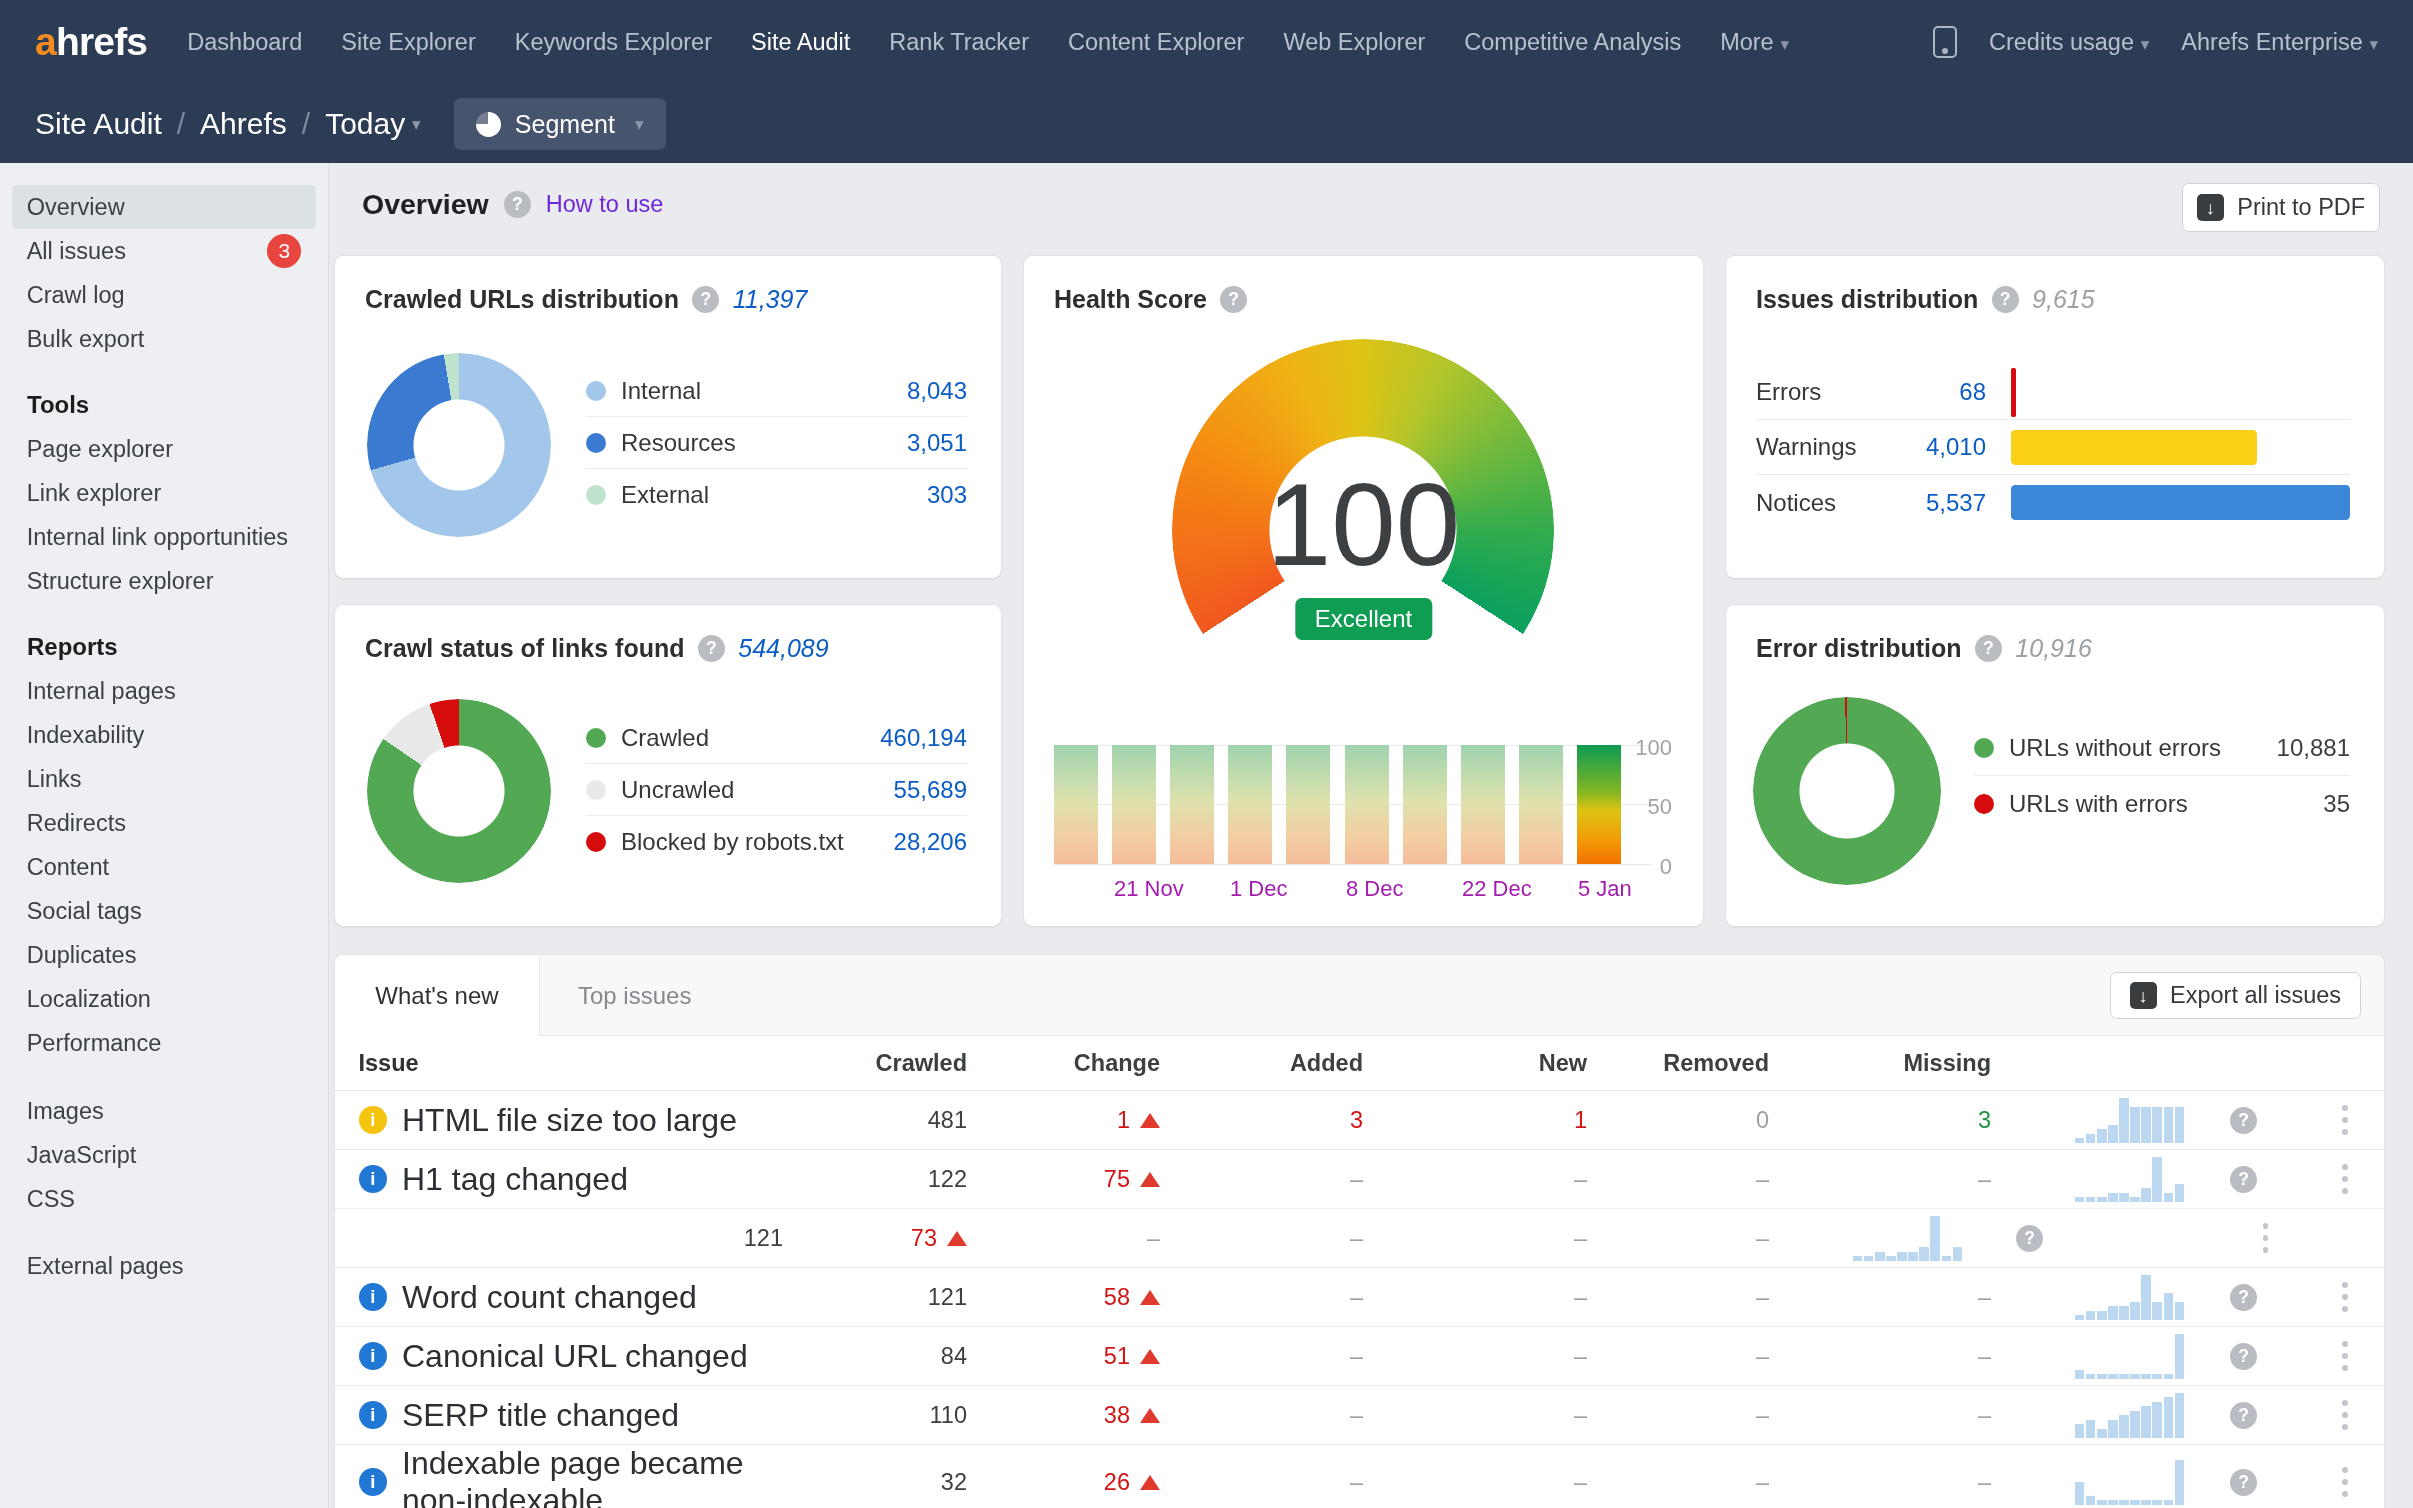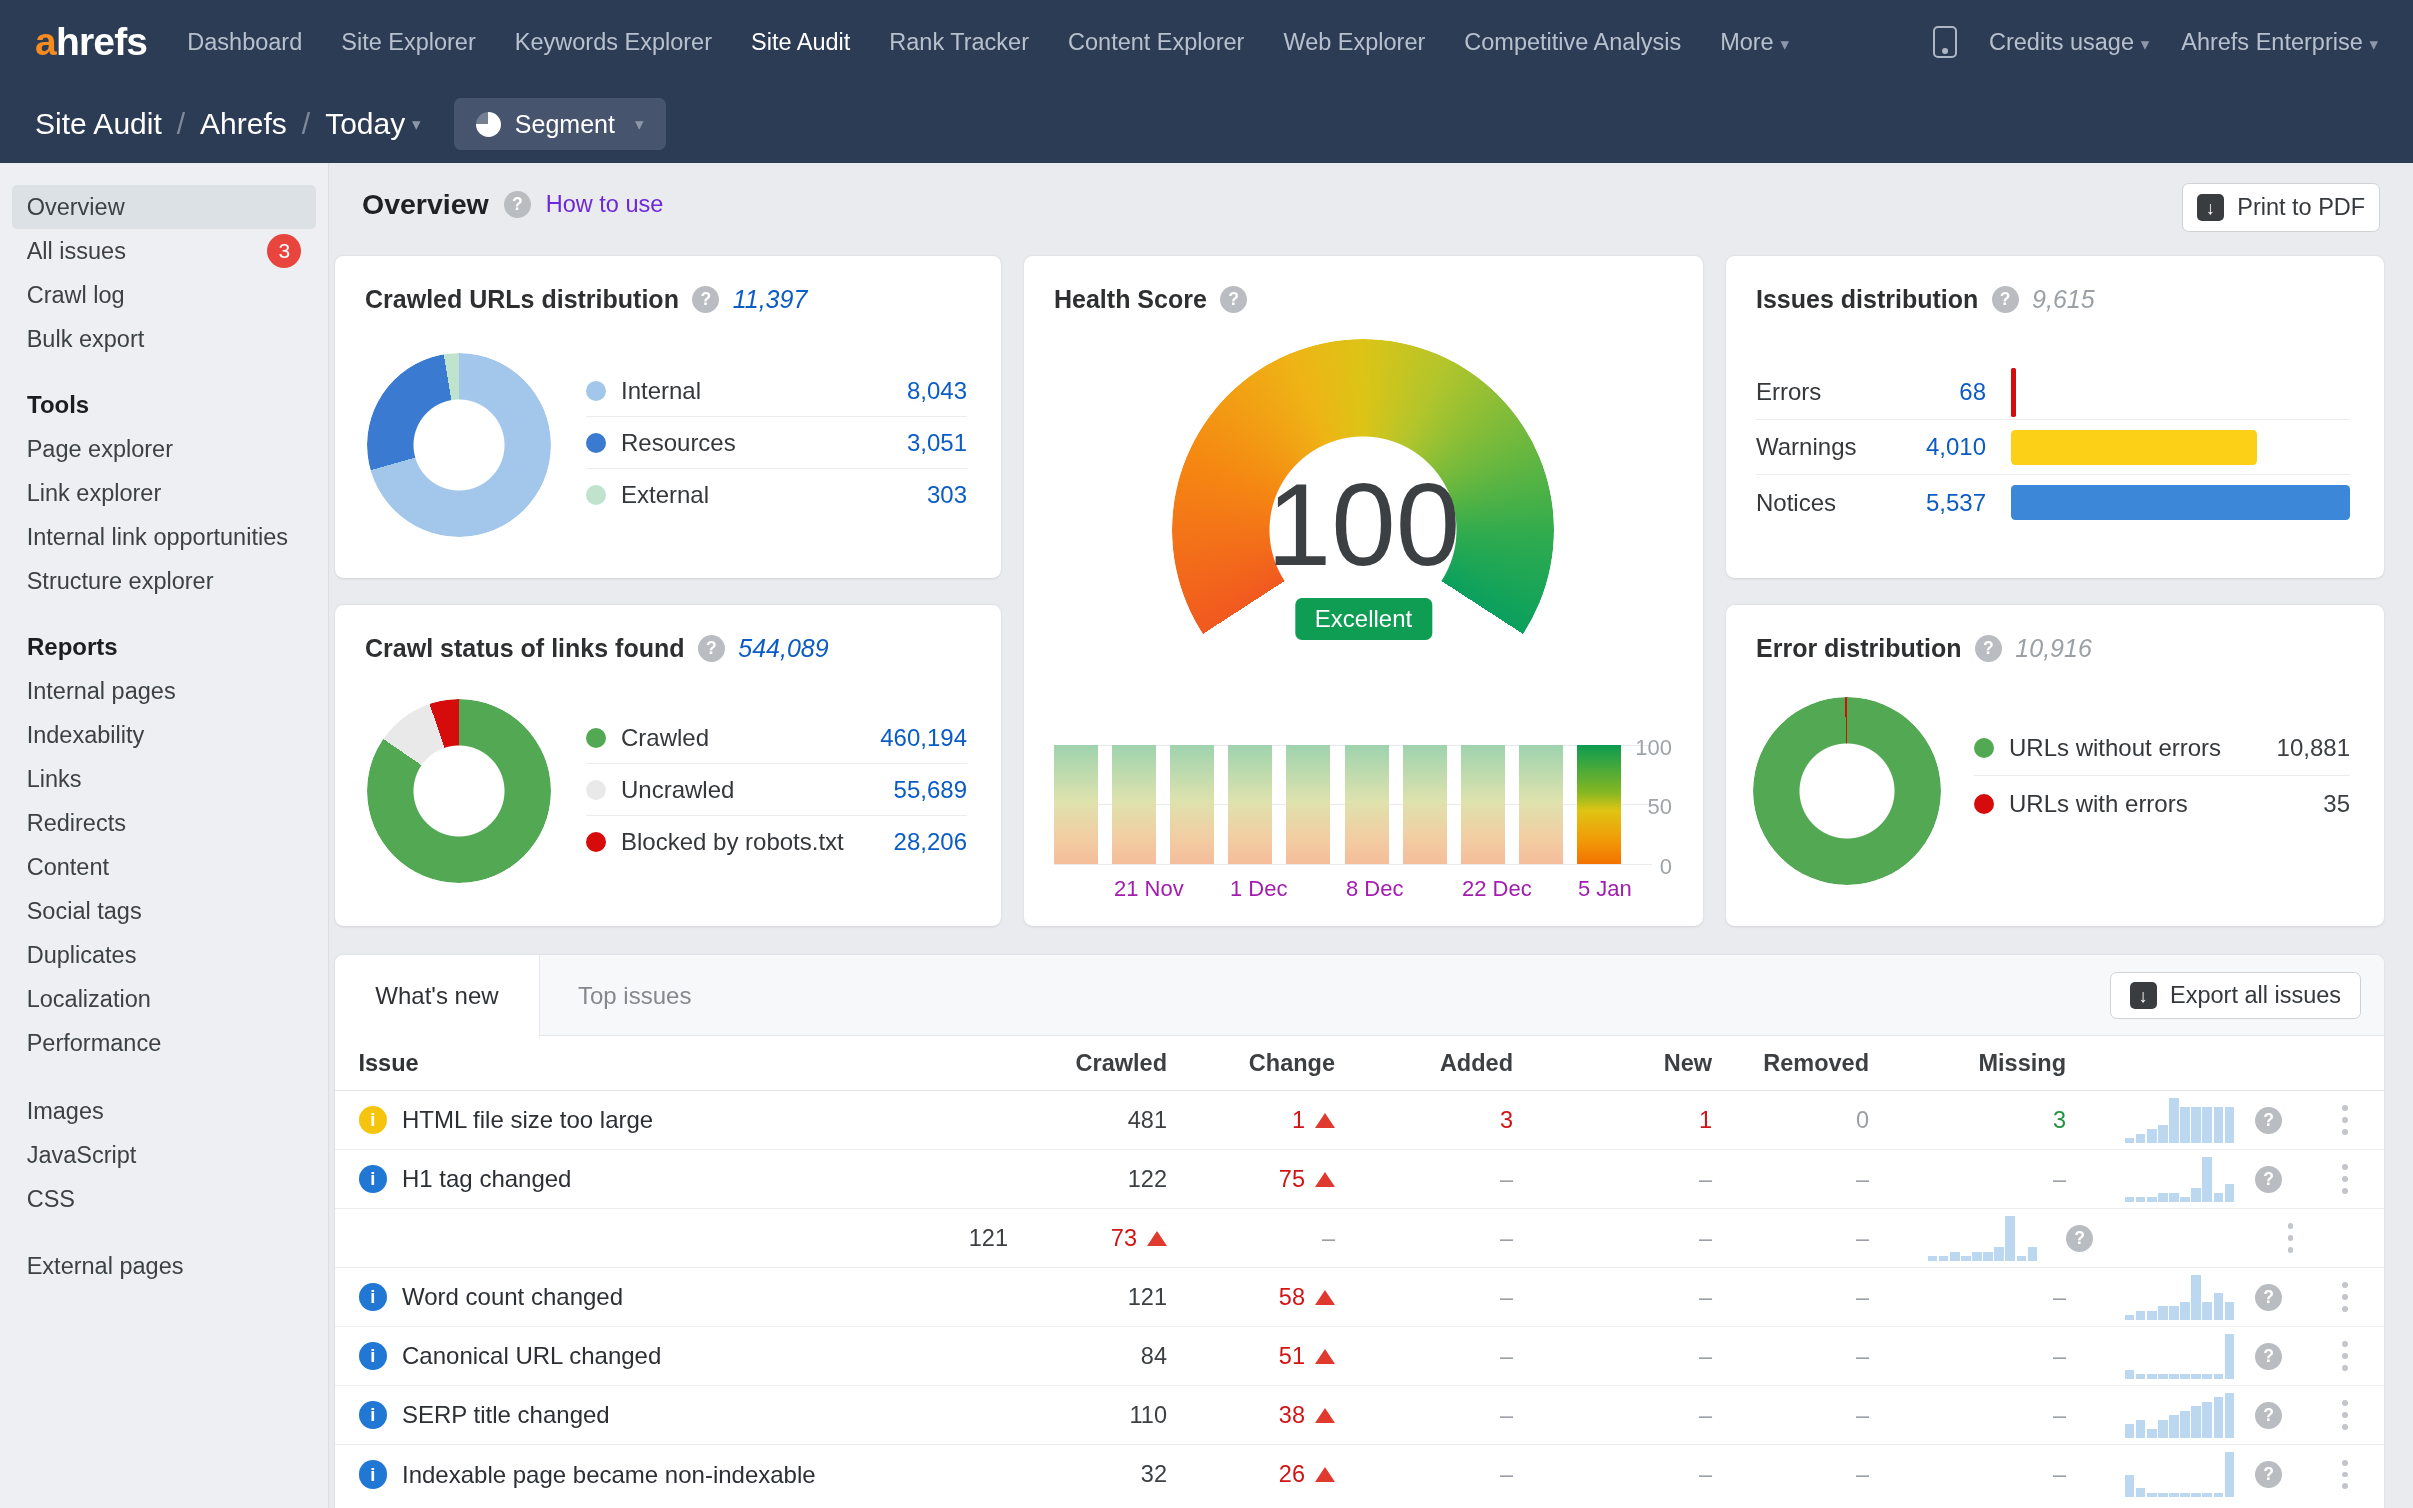--- a/index.html
+++ b/index.html
@@ -102,31 +102,31 @@
   .xlabel { position:absolute; width:101px; text-align:left; font-size:22px; color:#a21caf; }
   .xlabel:nth-child(1){left:60px;} .xlabel:nth-child(2){left:176px;} .xlabel:nth-child(3){left:292px;}
   .xlabel:nth-child(4){left:408px;} .xlabel:nth-child(5){left:524px;}
 
   
   .panel { position:absolute; left:335px; top:955px; width:2049px; height:555px; background:#fff; border-radius:8.4px 8.4px 0 0; box-shadow:0 0.8px 2.5px rgba(0,0,0,0.10); }
   .tabbar { position:relative; height:81px; background:#f7f8f9; border-bottom:0.8px solid #e4e6e8; border-radius:8.4px 8.4px 0 0; }
   .tab-active { position:absolute; left:0; top:0; width:205px; height:82px; background:#fff; border-radius:8.4px 0 0 0; border-right:0.8px solid #e8eaec; display:flex; align-items:center; justify-content:center; font-size:24px; color:#2f3235; cursor:pointer; }
   .tab-inactive { position:absolute; left:243px; top:0; height:81px; display:flex; align-items:center; font-size:24px; color:#85898d; cursor:pointer; }
   .export-btn { position:absolute; right:23.5px; top:17px; height:47px; padding:0 18.4px; }
-  .t-grid { display:grid; grid-template-columns:1fr 159px 168px 178px 199px 157px 197px 189px 71px 38px; align-items:center; padding:0 20px 0 23.5px; }
+  .t-grid { display:grid; grid-template-columns:1fr 159px 168px 178px 199px 157px 197px 189px 71px 38px; align-items:center; padding:0 20px 0 23.5px;gap:25px; }
   .t-head { height:55px; border-bottom:0.8px solid #e5e7e9; font-size:23.5px; font-weight:bold; color:#303336; }
   .t-row { height:59px; border-bottom:0.8px solid #ebedef; }
   .t-row:last-child { border-bottom:none; }
   .cell-r { text-align:right; font-size:23.5px; color:#3c4043; }
   .issue-cell { display:flex; align-items:center; gap:15px; }
   .row-icon { width:28.5px; height:28.5px; border-radius:50%; color:#fff; font-size:18.4px; font-weight:bold; display:flex; align-items:center; justify-content:center; flex:none; }
   .row-icon::after { content:"i"; }
   .row-icon[data-kind="warning"] { background:#f5c50e; }
   .row-icon[data-kind="notice"]  { background:#2178d4; }
-  .issue-label { font-size:24px; color:#2c2f33; }
+  .issue-label { font-size:32px; color:#2c2f33; }
   .chg { display:flex; align-items:center; justify-content:flex-end; gap:10px; color:#d21414; font-size:23.5px; }
   .up-tri { width:0; height:0; border-bottom:15px solid #e03a2f; border-left:10px solid transparent; border-right:10px solid transparent; }
   [data-c="red"]   { color:#d21414; }
   [data-c="gray"]  { color:#9aa0a5; }
   [data-c="green"] { color:#1f9440; }
   [data-c="dash"]  { color:#9aa0a5; }
   .spark { width:109px; height:45px; margin-left:59px; display:flex; align-items:flex-end; gap:1.7px; }
   .spark i { flex:1; background:#bcd8f0; display:block; }
   .dots { display:flex; flex-direction:column; gap:5.9px; align-items:center; cursor:pointer; }
   .dots i { width:5.9px; height:5.9px; border-radius:50%; background:#c2c6ca; display:block; }

